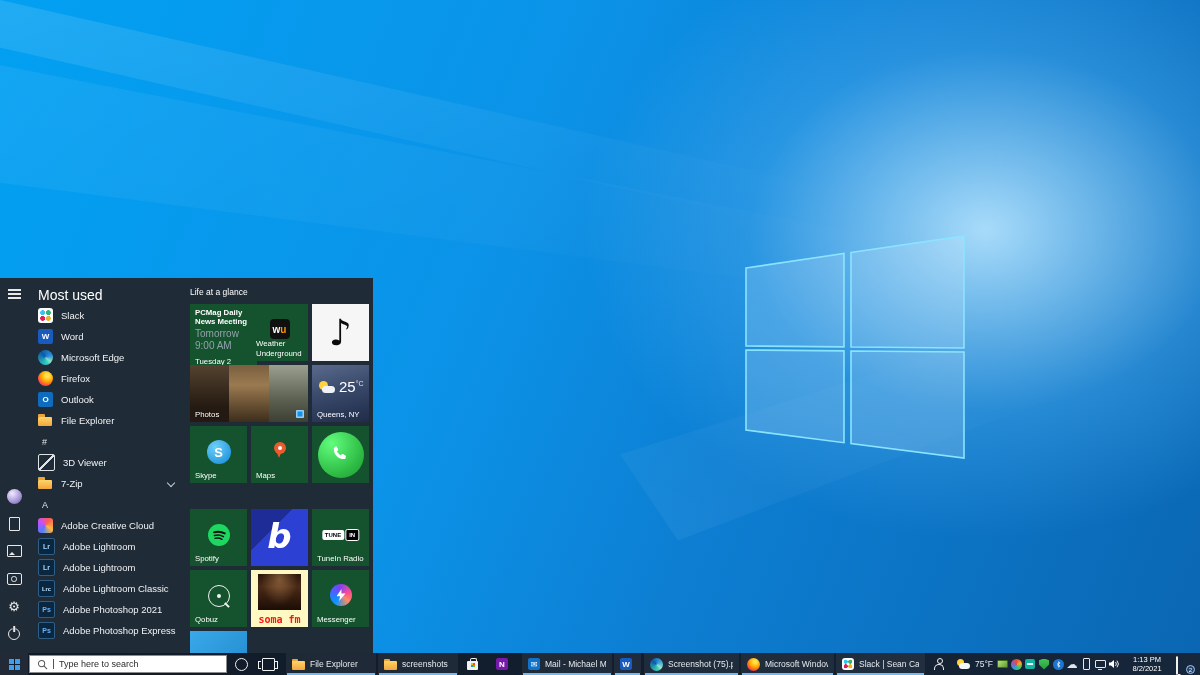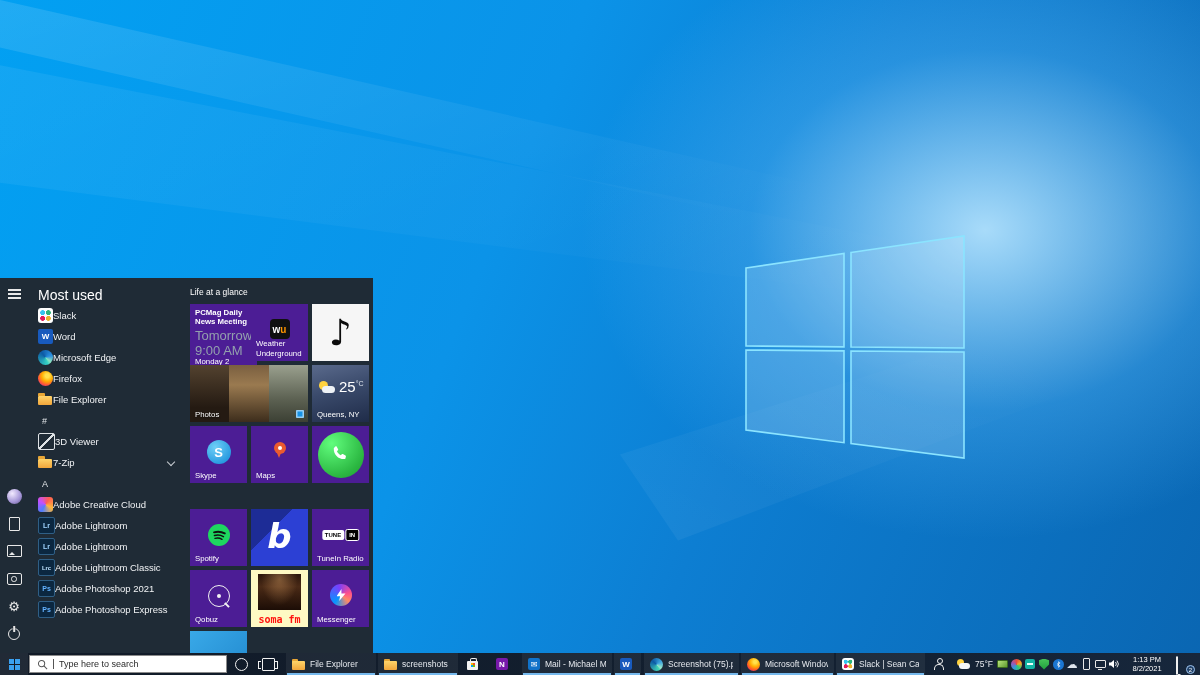--- a/index.html
+++ b/index.html
@@ -38,21 +38,21 @@
   .vid{width:13px;height:10px;border:1.2px solid #e8e8e8;border-radius:2px;position:relative}
   .vid::after{content:'';position:absolute;left:3.5px;top:2px;width:3.5px;height:3.5px;border:1px solid #e8e8e8;border-radius:50%}
   .gear::before{content:"\2699";font-size:13px;color:#e8e8e8;line-height:1}
   .pow{width:10px;height:10px;border:1.5px solid #e8e8e8;border-radius:50%;position:relative}
   .pow::after{content:'';position:absolute;top:-3px;left:50%;transform:translateX(-50%);width:3px;height:3px;background:#20272f}
   .pow::before{content:'';position:absolute;top:-3px;left:50%;transform:translateX(-50%);width:1.6px;height:6px;background:#e8e8e8;z-index:1}
 
   .list-h{position:absolute;left:38px;top:9px;font-size:14px;color:#fff}
   .tiles-h{position:absolute;left:190px;top:9px;font-size:8.5px;color:#fff}
   .app-list{position:absolute;left:28px;top:27px;width:158px}
-  .app-row{position:relative;height:21px;display:flex;align-items:center;gap:0;padding-left:10px;cursor:default}
+  .app-row{position:relative;height:21px;display:flex;align-items:center;gap:8px;padding-left:10px;cursor:default}
   .app-sec{height:21px;display:flex;align-items:center;padding-left:14px;font-size:9px;color:#dfe3e6}
   .al{font-size:9.5px;color:#f1f3f5;white-space:nowrap}
   .chev{position:absolute;right:12px;top:7px;width:5px;height:5px;
     border-right:1.2px solid #c9ced3;border-bottom:1.2px solid #c9ced3;transform:rotate(45deg)}
 
   .ai{width:15px;height:15px;flex:0 0 15px;border-radius:2px;position:relative;
       display:flex;align-items:center;justify-content:center;font-weight:bold;color:#fff;font-size:8px}
   .ai-slack{border-radius:3px;background:
     radial-gradient(circle at 31% 31%,#36c5f0 0 2.2px,transparent 2.7px),
     radial-gradient(circle at 69% 31%,#2eb67d 0 2.2px,transparent 2.7px),
@@ -68,25 +68,25 @@
     background:linear-gradient(180deg,#ffd46a,#f2a63b);border-radius:1px}
   .ai-3d{border:1px solid #dfe3e6;background:linear-gradient(135deg,transparent 44%,#dfe3e6 44% 56%,transparent 56%)}
   .ai-acc{background:linear-gradient(135deg,#b13a44,#7d1f2d)}.ai-acc::before{content:"A"}
   .ai-cc{border-radius:3px;background:conic-gradient(from 30deg,#ff5d52,#ffb73a,#4f7dff,#c44fff,#ff5d52)}
   .ai-lr{background:#0b2740;border:1px solid #2f5f86}.ai-lr::before{content:"Lr";color:#9fd4ff;font-size:7px}
   .ai-lrc{background:#0b2740;border:1px solid #2f5f86}.ai-lrc::before{content:"Lrc";color:#bfe3ff;font-size:5.8px}
   .ai-ps{background:#0b2740;border:1px solid #2f5f86}.ai-ps::before{content:"Ps";color:#63b2ff;font-size:7px}
 
   
   .tiles{position:absolute;left:190px;top:26px;width:183px;height:349px}
-  .tile{position:absolute;width:57px;height:57px;background:#4c1d95;overflow:hidden;cursor:default}
+  .tile{position:absolute;width:57px;height:57px;background:#14532d;overflow:hidden;cursor:default}
   .t-label{position:absolute;left:5px;bottom:3px;font-size:7.8px;color:#fff;line-height:1.2}
   .cal-pad{padding:4px 5px}
   .cal-title{font-size:7.8px;font-weight:bold;color:#fff;line-height:1.2}
-  .cal-time{font-size:13px;color:#93a0ad;line-height:1.2;margin-top:1px}
+  .cal-time{font-size:10px;color:#93a0ad;line-height:1.2;margin-top:1px}
   .wu-box{position:absolute;left:50%;top:15px;transform:translateX(-50%);width:20px;height:20px;
     background:#101010;border-radius:4px;display:flex;align-items:center;justify-content:center}
   .wu-text{font-size:10px;font-weight:bold;color:#ff9500}
   .wu-text::first-letter{color:#fff}
   .tile-groove{background:#f6f6f6;display:flex;align-items:center;justify-content:center}
   .note{font-family:"DejaVu Sans",sans-serif;font-size:36px;color:#0c0c0c;line-height:1}
   .tile-photos{width:118px}
   .ph{position:absolute;top:0;height:57px}
   .ph-a{left:0;width:39px;background:linear-gradient(180deg,#53422f,#241a12 75%)}
   .ph-b{left:39px;width:40px;background:linear-gradient(180deg,#7a5f40,#9a7a50 35%,#3d2d1c)}
@@ -256,20 +256,24 @@
       </div>
     <div class="app-row">
         <span class="ai ai-edge"></span>
         <span class="al">Microsoft Edge</span>
       </div>
     <div class="app-row">
         <span class="ai ai-ffx"></span>
         <span class="al">Firefox</span>
       </div>
     <div class="app-row">
+        <span class="ai ai-out"></span>
+        <span class="al">Outlook</span>
+      </div>
+    <div class="app-row">
         <span class="ai ai-fold"></span>
         <span class="al">File Explorer</span>
       </div>
     <div class="app-sec">
         <span>#</span>
       </div>
     <div class="app-row">
         <span class="ai ai-3d"></span>
         <span class="al">3D Viewer</span>
       </div>
@@ -305,21 +309,21 @@
         <span class="ai ai-ps"></span>
         <span class="al">Adobe Photoshop Express</span>
       </div>
   </div>
 
   <div class="tiles-h">Life at a glance</div>
   <div class="tiles">
     <div class="tile cal-pad" style="left:0;top:0">
       <div class="cal-title">PCMag Daily News Meeting</div>
       <div class="cal-time">Tomorrow 9:00 AM</div>
-      <div class="t-label">Monday 2</div>
+      <div class="t-label">Tuesday 2</div>
     </div>
     <div class="tile" style="left:61px;top:0">
       <div class="wu-box">
           <span class="wu-text">wu</span>
         </div>
       <div class="t-label" style="width:50px">Weather Underground</div>
     </div>
     <div class="tile tile-groove" style="left:122px;top:0">
       <span class="note">♪</span>
     </div>

